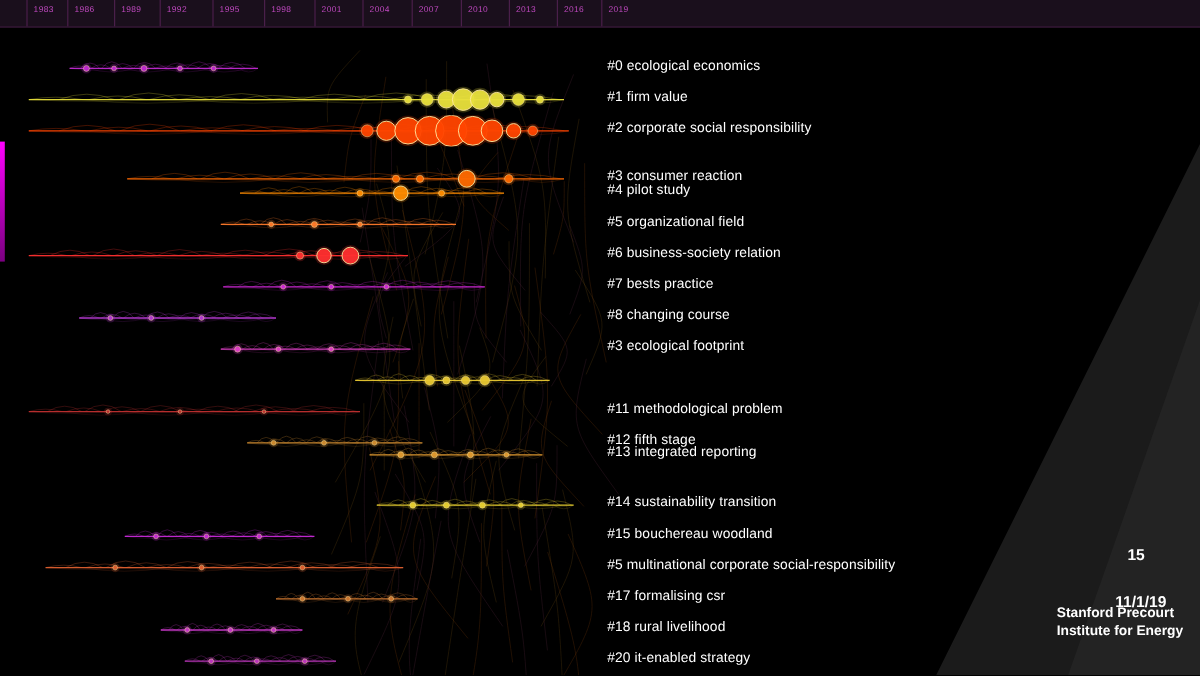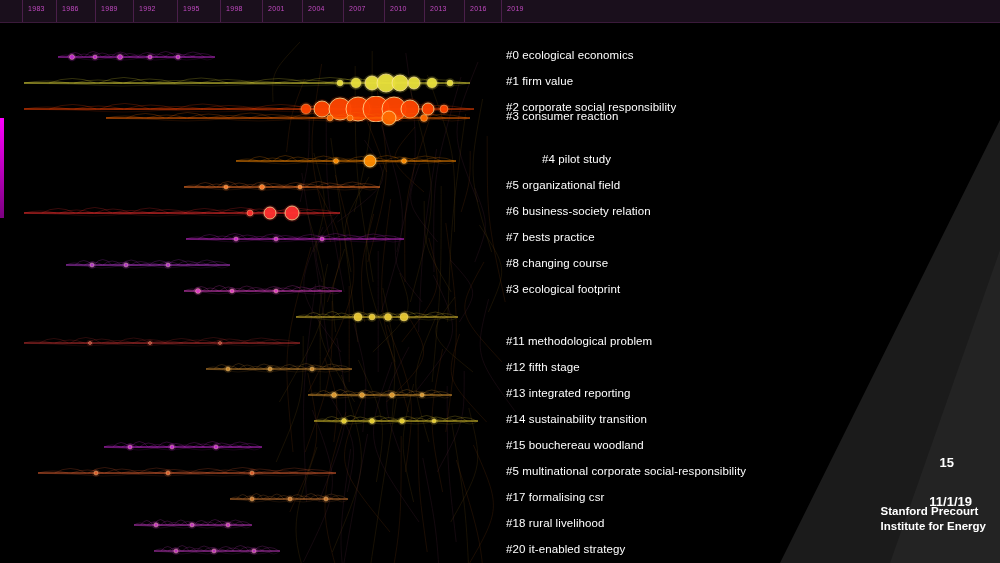--- a/index.html
+++ b/index.html
@@ -386,21 +386,21 @@
           <circle cx="394" cy="13" r="12" fill="#ff4500" stroke="#ffe9a0" stroke-width="0.8" opacity="0.95"></circle>
           <circle cx="410" cy="13" r="10.8" fill="#ff4500" opacity="0.22"></circle>
           <circle cx="410" cy="13" r="9" fill="#ff4500" stroke="#ffe9a0" stroke-width="0.8" opacity="0.95"></circle>
           <circle cx="428" cy="13" r="7.8" fill="#ff4500" opacity="0.22"></circle>
           <circle cx="428" cy="13" r="6" fill="#ff4500" stroke="#ffe9a0" stroke-width="0.8" opacity="0.95"></circle>
           <circle cx="444" cy="13" r="5.8" fill="#ff4500" opacity="0.22"></circle>
           <circle cx="444" cy="13" r="4" fill="#ff4500" stroke="#ffe9a0" stroke-width="0.4" opacity="0.95"></circle>
         </svg>
         <div class="row-label">#2 corporate social responsibility</div>
       </div>
-      <div class="row" style="top: 83px;">
+      <div class="row" style="top: 114px;">
         <svg class="row-canvas" width="500" height="26">
           <path d="M106,13 Q124.37062499999999,9 142.74124999999998,13" stroke="#ff6a00" stroke-width="0.5" fill="none" opacity="0.45"></path>
           <path d="M126.475,13 Q145.414375,4 164.35375,13" stroke="#ff6a00" stroke-width="0.5" fill="none" opacity="0.45"></path>
           <path d="M146.95,13 Q166.458125,7 185.96625,13" stroke="#ff6a00" stroke-width="0.5" fill="none" opacity="0.45"></path>
           <path d="M167.425,13 Q187.501875,2 207.57875,13" stroke="#ff6a00" stroke-width="0.5" fill="none" opacity="0.45"></path>
           <path d="M187.9,13 Q208.545625,5 229.19125,13" stroke="#ff6a00" stroke-width="0.5" fill="none" opacity="0.45"></path>
           <path d="M208.375,13 Q229.58937500000002,8 250.80375,13" stroke="#ff6a00" stroke-width="0.5" fill="none" opacity="0.45"></path>
           <path d="M228.85000000000002,13 Q250.633125,3 272.41625,13" stroke="#ff6a00" stroke-width="0.5" fill="none" opacity="0.45"></path>
           <path d="M249.32500000000002,13 Q271.676875,6 294.02874999999995,13" stroke="#ff6a00" stroke-width="0.5" fill="none" opacity="0.45"></path>
           <path d="M269.8,13 Q292.72062500000004,9 315.64125,13" stroke="#ff6a00" stroke-width="0.5" fill="none" opacity="0.45"></path>
@@ -426,21 +426,21 @@
           <circle cx="330" cy="13" r="3" fill="#ff6a00" stroke="#ffe9a0" stroke-width="0.4" opacity="0.95"></circle>
           <circle cx="350" cy="13" r="4.8" fill="#ff6a00" opacity="0.22"></circle>
           <circle cx="350" cy="13" r="3" fill="#ff6a00" stroke="#ffe9a0" stroke-width="0.4" opacity="0.95"></circle>
           <circle cx="389" cy="13" r="8.8" fill="#ff6a00" opacity="0.22"></circle>
           <circle cx="389" cy="13" r="7" fill="#ff6a00" stroke="#ffe9a0" stroke-width="0.8" opacity="0.95"></circle>
           <circle cx="424" cy="13" r="5.3" fill="#ff6a00" opacity="0.22"></circle>
           <circle cx="424" cy="13" r="3.5" fill="#ff6a00" stroke="#ffe9a0" stroke-width="0.4" opacity="0.95"></circle>
         </svg>
         <div class="row-label">#3 consumer reaction</div>
       </div>
-      <div class="row" style="top: 126px; margin-left: 36px;">
+      <div class="row" style="top: 126px;">
         <svg class="row-canvas" width="500" height="26">
           <path d="M200,13 Q211.103125,9 222.20625,13" stroke="#ff8c00" stroke-width="0.5" fill="none" opacity="0.45"></path>
           <path d="M212.375,13 Q223.821875,4 235.26875,13" stroke="#ff8c00" stroke-width="0.5" fill="none" opacity="0.45"></path>
           <path d="M224.75,13 Q236.540625,7 248.33125,13" stroke="#ff8c00" stroke-width="0.5" fill="none" opacity="0.45"></path>
           <path d="M237.125,13 Q249.259375,2 261.39375,13" stroke="#ff8c00" stroke-width="0.5" fill="none" opacity="0.45"></path>
           <path d="M249.5,13 Q261.978125,5 274.45625,13" stroke="#ff8c00" stroke-width="0.5" fill="none" opacity="0.45"></path>
           <path d="M261.875,13 Q274.696875,8 287.51875,13" stroke="#ff8c00" stroke-width="0.5" fill="none" opacity="0.45"></path>
           <path d="M274.25,13 Q287.415625,3 300.58125,13" stroke="#ff8c00" stroke-width="0.5" fill="none" opacity="0.45"></path>
           <path d="M286.625,13 Q300.134375,6 313.64374999999995,13" stroke="#ff8c00" stroke-width="0.5" fill="none" opacity="0.45"></path>
           <path d="M299,13 Q312.853125,9 326.70625,13" stroke="#ff8c00" stroke-width="0.5" fill="none" opacity="0.45"></path>
@@ -769,21 +769,21 @@
           <line x1="206" y1="13" x2="352" y2="13" stroke="#d08c30" stroke-width="1.1" opacity="0.95"></line>
           <circle cx="228" cy="13" r="3.8" fill="#d08c30" opacity="0.22"></circle>
           <circle cx="228" cy="13" r="2" fill="#d08c30" stroke="#ffe9a0" stroke-width="0.4" opacity="0.95"></circle>
           <circle cx="270" cy="13" r="3.8" fill="#d08c30" opacity="0.22"></circle>
           <circle cx="270" cy="13" r="2" fill="#d08c30" stroke="#ffe9a0" stroke-width="0.4" opacity="0.95"></circle>
           <circle cx="312" cy="13" r="3.8" fill="#d08c30" opacity="0.22"></circle>
           <circle cx="312" cy="13" r="2" fill="#d08c30" stroke="#ffe9a0" stroke-width="0.4" opacity="0.95"></circle>
         </svg>
         <div class="row-label">#12 fifth stage</div>
       </div>
-      <div class="row" style="top: 360px;">
+      <div class="row" style="top: 344px;">
         <svg class="row-canvas" width="500" height="26">
           <path d="M308,13 Q315.26750000000004,9 322.535,13" stroke="#e09a30" stroke-width="0.5" fill="none" opacity="0.45"></path>
           <path d="M316.1,13 Q323.5925,4 331.085,13" stroke="#e09a30" stroke-width="0.5" fill="none" opacity="0.45"></path>
           <path d="M324.2,13 Q331.9175,7 339.635,13" stroke="#e09a30" stroke-width="0.5" fill="none" opacity="0.45"></path>
           <path d="M332.3,13 Q340.2425,2 348.185,13" stroke="#e09a30" stroke-width="0.5" fill="none" opacity="0.45"></path>
           <path d="M340.4,13 Q348.5675,5 356.735,13" stroke="#e09a30" stroke-width="0.5" fill="none" opacity="0.45"></path>
           <path d="M348.5,13 Q356.89250000000004,8 365.285,13" stroke="#e09a30" stroke-width="0.5" fill="none" opacity="0.45"></path>
           <path d="M356.6,13 Q365.2175,3 373.835,13" stroke="#e09a30" stroke-width="0.5" fill="none" opacity="0.45"></path>
           <path d="M364.7,13 Q373.5425,6 382.385,13" stroke="#e09a30" stroke-width="0.5" fill="none" opacity="0.45"></path>
           <path d="M372.8,13 Q381.8675,9 390.935,13" stroke="#e09a30" stroke-width="0.5" fill="none" opacity="0.45"></path>

